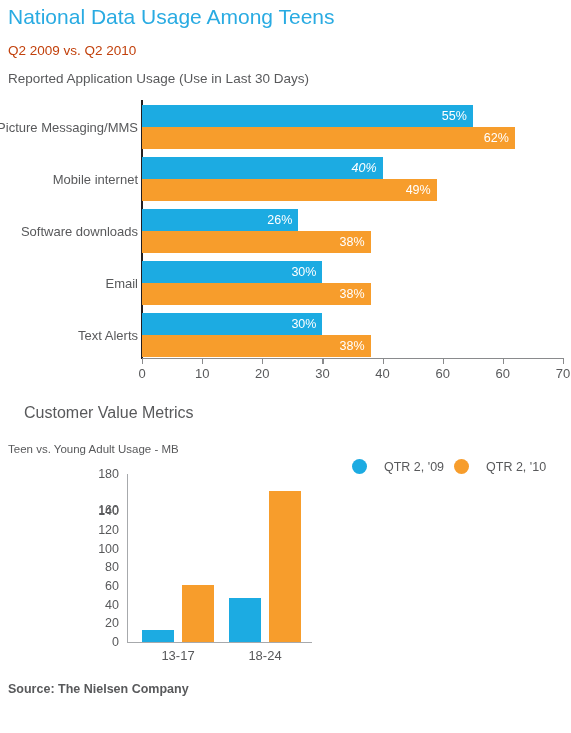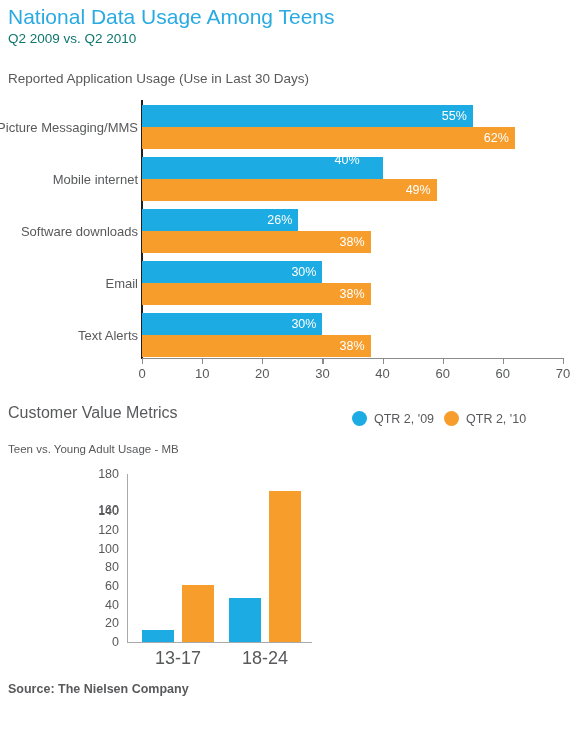--- a/index.html
+++ b/index.html
@@ -19,23 +19,23 @@
   
   #header { position: absolute; left: 8px; top: 4px; width: 560px; }
   #main-title {
     font-size: 21px;
     color: #29abe2;
     line-height: 26px;
     white-space: nowrap;
   }
   #sub-title {
     font-size: 13.5px;
-    color: #0f766e;
+    color: #c2410c;
     line-height: 18px;
-    margin-top: 0;
+    margin-top: 12px;
   }
   #section1-title {
     position: absolute;
     left: 8px;
     top: 71px;
     font-size: 13.5px;
     color: #58595b;
     white-space: nowrap;
   }
 
@@ -98,21 +98,21 @@
     color: #ffffff;
     font-size: 12.5px;
     line-height: 22px;
     height: 22px;
     white-space: nowrap;
   }
 
   
   #section2-title {
     position: absolute;
-    left: 8px;
+    left: 24px;
     top: 404px;
     font-size: 16px;
     color: #58595b;
     white-space: nowrap;
   }
   #section2-sub {
     position: absolute;
     left: 8px;
     top: 427px;
     font-size: 11.5px;
@@ -123,21 +123,21 @@
   #legend {
     position: absolute;
     left: 352px;
     top: 411px;
     display: flex;
     align-items: center;
     gap: 10px;
     font-size: 12.5px;
     color: #58595b;
   }
-  .legend-item { display: flex; align-items: center; gap: 7px; white-space: nowrap; }
+  .legend-item { display: flex; align-items: center; gap: 17px; white-space: nowrap; margin-top: 48px; }
   .legend-dot { width: 15px; height: 15px; border-radius: 50%; display: inline-block; }
 
   
   #colchart {
     position: absolute;
     left: 0;
     top: 465px;
     width: 571px;
     height: 200px;
   }
@@ -172,21 +172,21 @@
   #cc-bars {
     position: absolute;
     left: 0;
     top: 9px;
     width: 571px;
     height: 168px;     
   }
   .cc-cat-label {
     position: absolute;
     top: 183px;
-    font-size: 18px;
+    font-size: 13px;
     color: #58595b;
     transform: translateX(-50%);
     white-space: nowrap;
   }
 
   
   #footer {
     position: absolute;
     left: 8px;
     top: 682px;
@@ -214,21 +214,21 @@
       <div class="bc-cat-label" style="top: 135px;">Software downloads</div>
       <div class="bc-cat-label" style="top: 187px;">Email</div>
       <div class="bc-cat-label" style="top: 239px;">Text Alerts</div>
     </div>
   <div id="bc-bars">
       <div class="bc-bar blue" style="left: 142px; top: 9px; width: 330.786px;"></div>
       <div class="bc-val" style="left: 424.786px; top: 9px; width: 42px; text-align: right;">55%</div>
       <div class="bc-bar orange" style="left: 142px; top: 31px; width: 372.886px;"></div>
       <div class="bc-val" style="left: 466.886px; top: 31px; width: 42px; text-align: right;">62%</div>
       <div class="bc-bar blue" style="left: 142px; top: 61px; width: 240.571px;"></div>
-      <div class="bc-val" style="left: 334.571px; top: 53px; width: 42px; ">40%</div>
+      <div class="bc-val" style="left: 334.571px; top: 61px; width: 42px; text-align: right; font-style: italic;">40%</div>
       <div class="bc-bar orange" style="left: 142px; top: 83px; width: 294.7px;"></div>
       <div class="bc-val" style="left: 388.7px; top: 83px; width: 42px; text-align: right;">49%</div>
       <div class="bc-bar blue" style="left: 142px; top: 113px; width: 156.371px;"></div>
       <div class="bc-val" style="left: 250.371px; top: 113px; width: 42px; text-align: right;">26%</div>
       <div class="bc-bar orange" style="left: 142px; top: 135px; width: 228.543px;"></div>
       <div class="bc-val" style="left: 322.543px; top: 135px; width: 42px; text-align: right;">38%</div>
       <div class="bc-bar blue" style="left: 142px; top: 165px; width: 180.429px;"></div>
       <div class="bc-val" style="left: 274.429px; top: 165px; width: 42px; text-align: right;">30%</div>
       <div class="bc-bar orange" style="left: 142px; top: 187px; width: 228.543px;"></div>
       <div class="bc-val" style="left: 322.543px; top: 187px; width: 42px; text-align: right;">38%</div>

